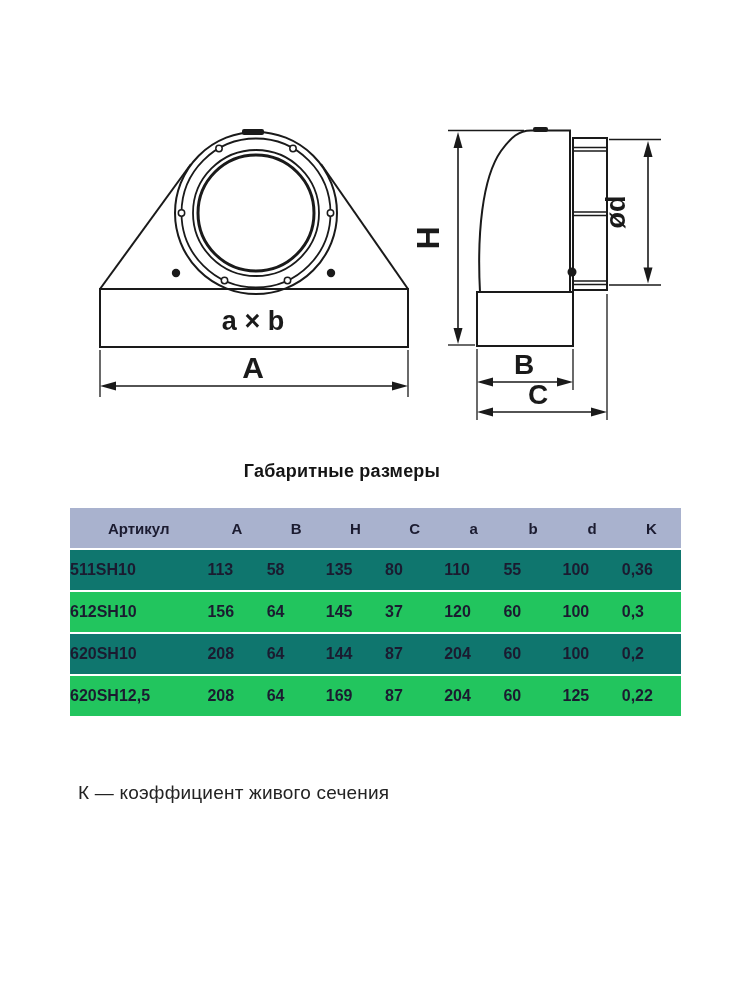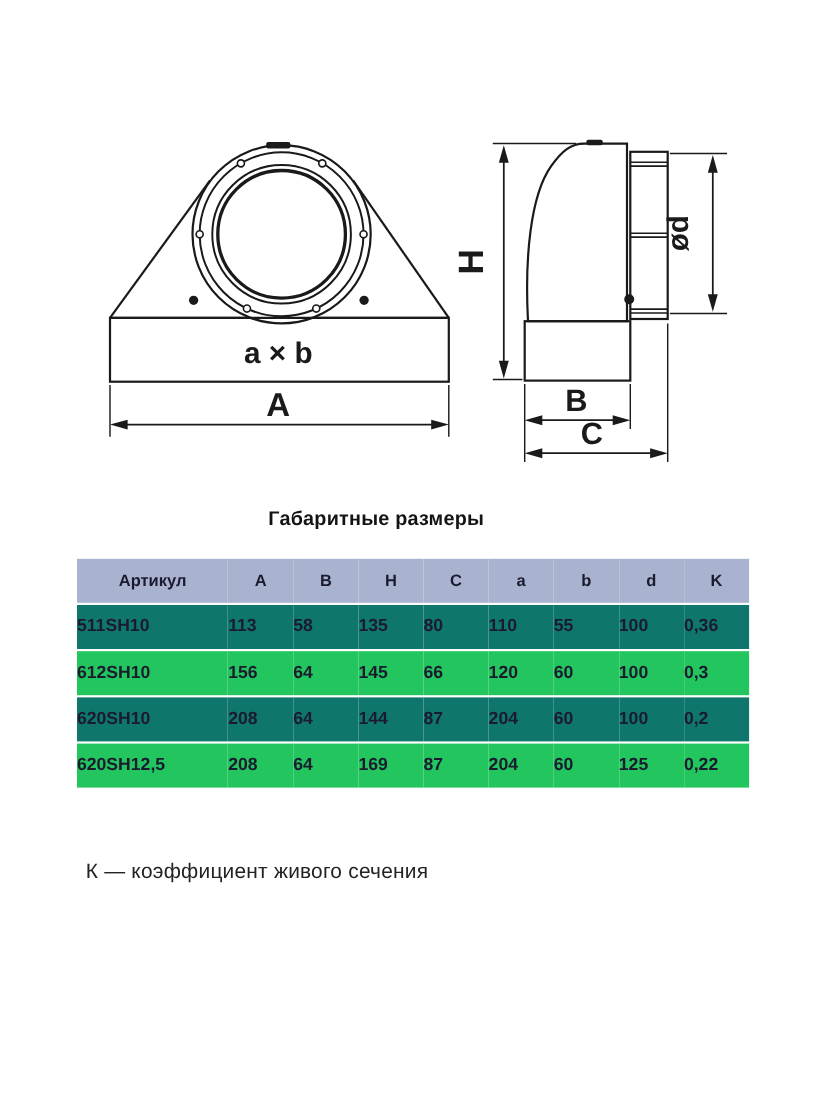--- a/index.html
+++ b/index.html
@@ -167,21 +167,21 @@
         <td>110</td>
         <td>55</td>
         <td>100</td>
         <td>0,36</td>
       </tr>
       <tr class="plain">
         <td>612SH10</td>
         <td>156</td>
         <td>64</td>
         <td>145</td>
-        <td>66</td>
+        <td>37</td>
         <td>120</td>
         <td>60</td>
         <td>100</td>
         <td>0,3</td>
       </tr>
       <tr class="alt">
         <td>620SH10</td>
         <td>208</td>
         <td>64</td>
         <td>144</td>

